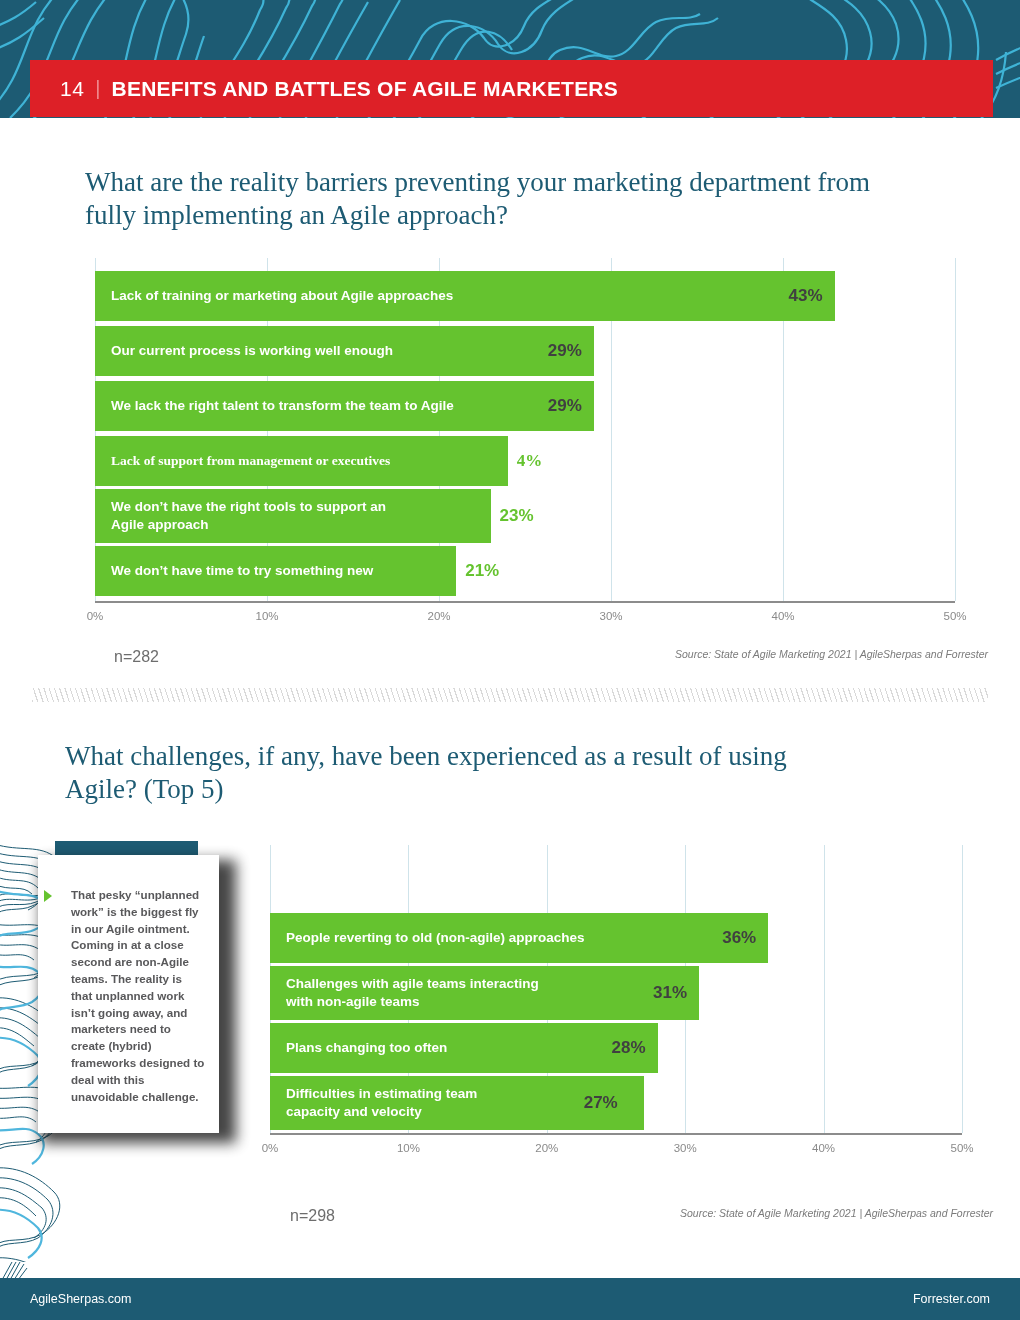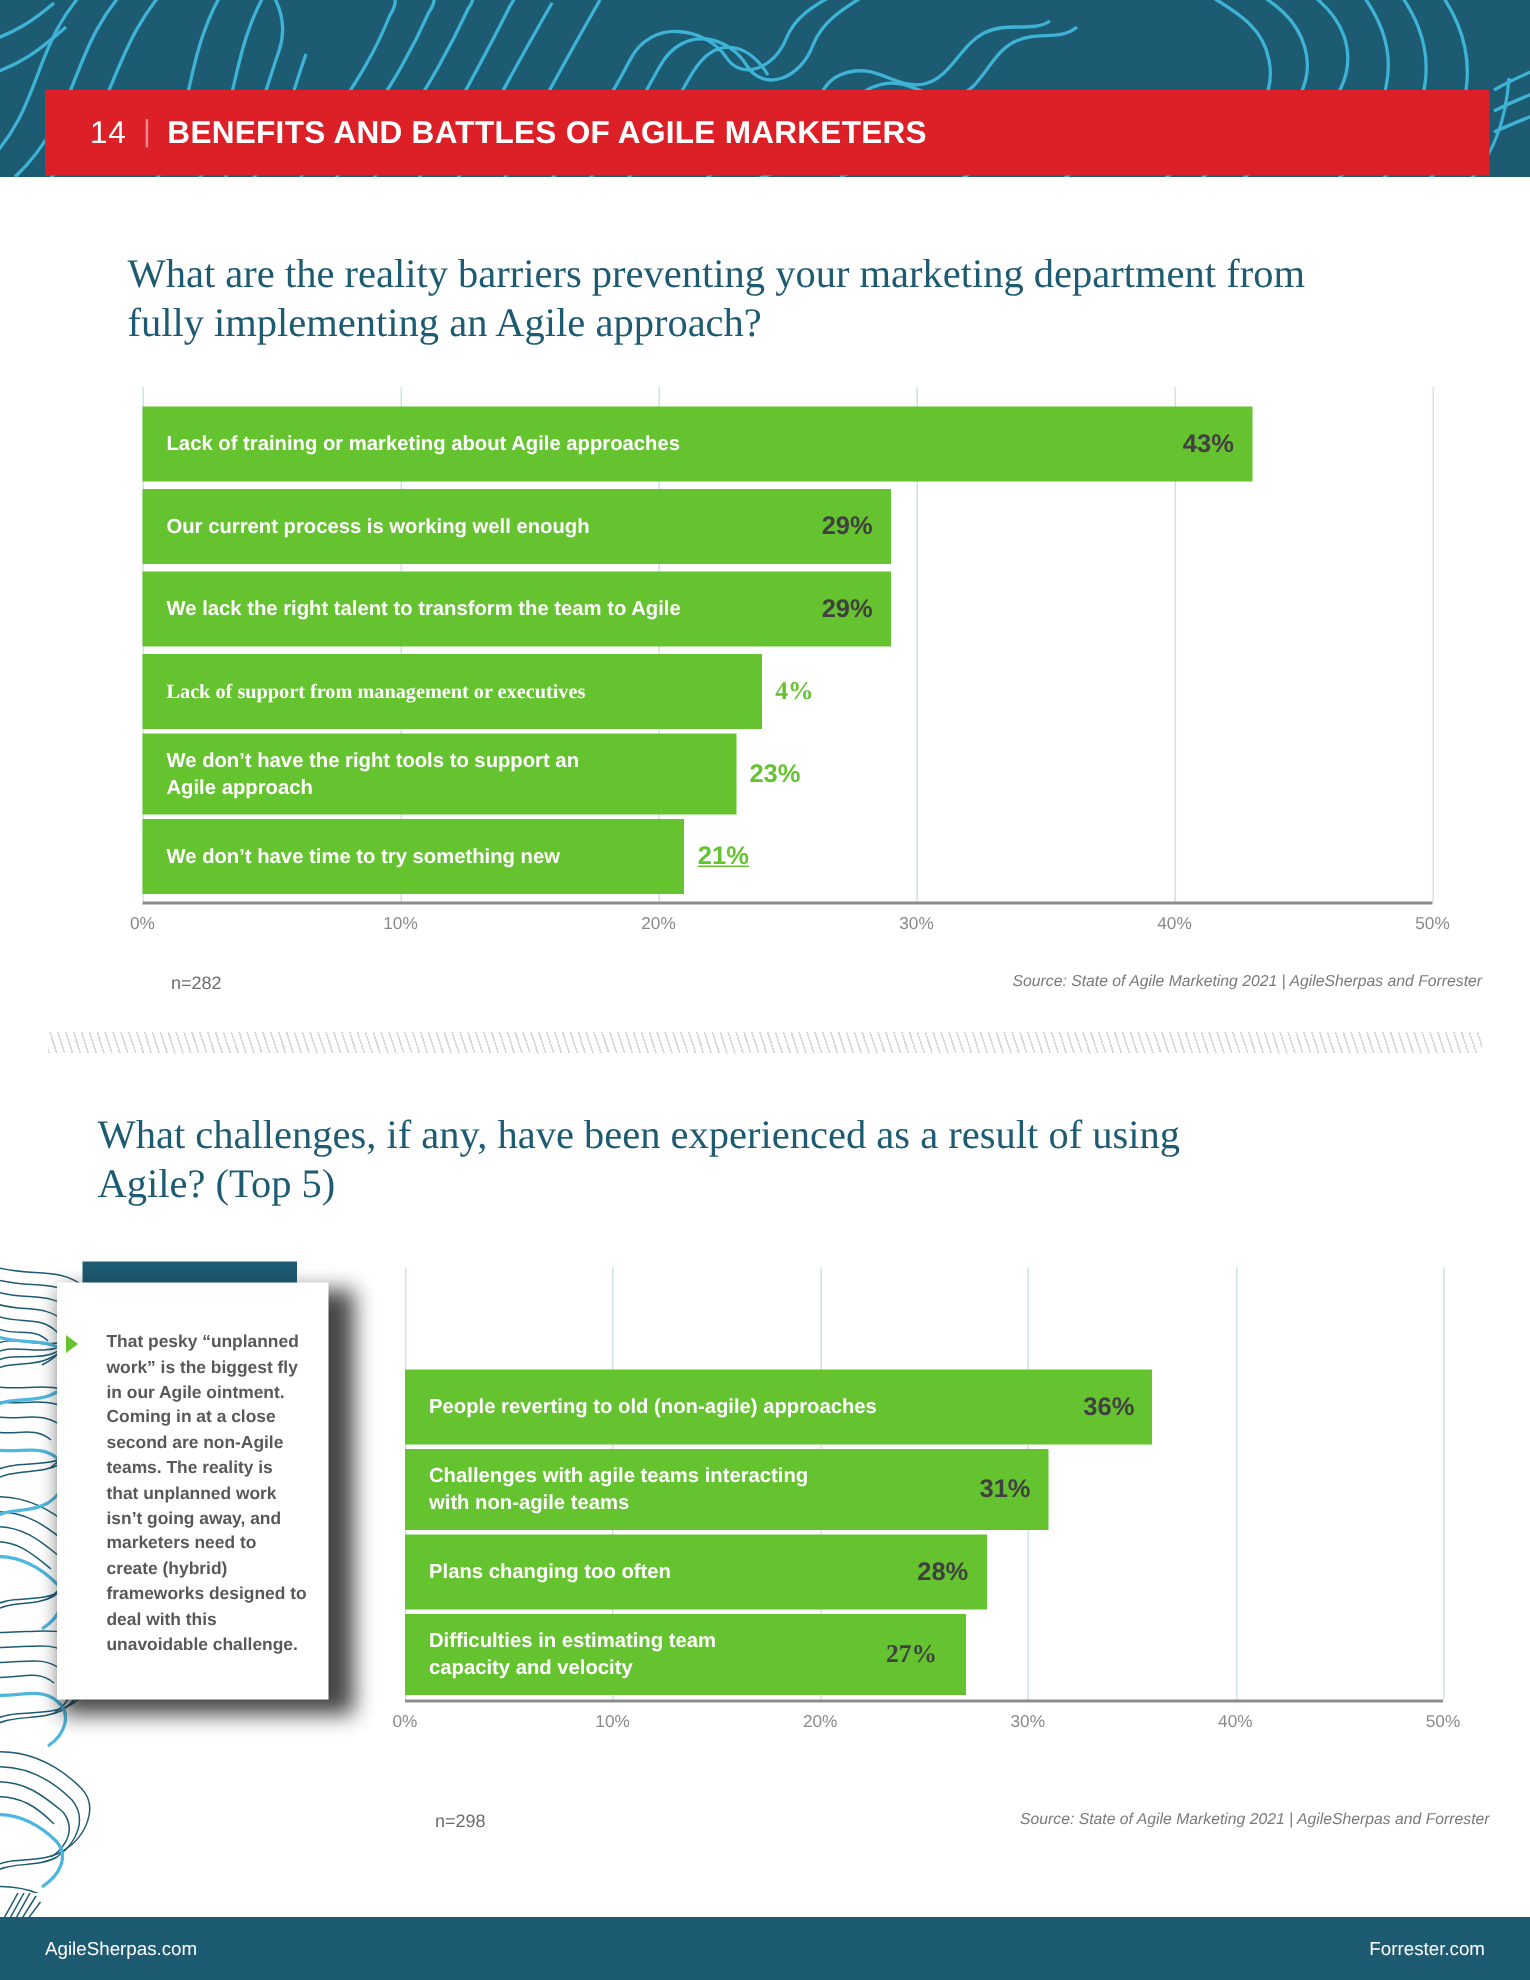--- a/index.html
+++ b/index.html
@@ -77,21 +77,21 @@
     line-height: 1.32; white-space: pre-line;
   }
   .bar-value {
     position: absolute; top: 50%; transform: translateY(-50%);
     font-size: 17px; font-weight: 700; white-space: nowrap;
   }
   .bar-value.inside { color: #404040; }
   .bar-value.outside { color: #65c32f; }
 
   .n-note {
-    position: absolute; font-size: 12px; color: #6d6d6d; padding-left: 26px;
+    position: absolute; font-size: 16px; color: #6d6d6d; padding-left: 26px;
   }
   .source-note {
     position: absolute; font-size: 10.5px; color: #7a7a7a;
     font-style: italic; white-space: nowrap;
   }
 
   
   .divider {
     position: absolute; left: 32px; top: 688px;
     width: 956px; height: 14px;
@@ -232,21 +232,21 @@
     </div>
     <div class="bar-row" style="left: 0px; top: 231px; width: 860px; height: 54px;">
       <div class="bar" style="width: 395.6px; background: rgb(101, 195, 47);"></div>
       <div class="bar-label">We don’t have the right tools to support an
 Agile approach</div>
       <div class="bar-value outside" style="left: 404.6px;">23%</div>
     </div>
     <div class="bar-row" style="left: 0px; top: 288px; width: 860px; height: 50px;">
       <div class="bar" style="width: 361.2px; background: rgb(101, 195, 47);"></div>
       <div class="bar-label">We don’t have time to try something new</div>
-      <div class="bar-value outside" style="left: 370.2px; text-decoration: underline;">21%</div>
+      <div class="bar-value outside" style="left: 370.2px;">21%</div>
     </div>
     <div class="axis-base" style="left: 0px; top: 343px; width: 860px;"></div>
     <div class="tick-label" style="left: 0px; top: 352px;">0%</div>
     <div class="tick-label" style="left: 172px; top: 352px;">10%</div>
     <div class="tick-label" style="left: 344px; top: 352px;">20%</div>
     <div class="tick-label" style="left: 516px; top: 352px;">30%</div>
     <div class="tick-label" style="left: 688px; top: 352px;">40%</div>
     <div class="tick-label" style="left: 860px; top: 352px;">50%</div>
   </div>
 
@@ -323,21 +323,21 @@
     </div>
     <div class="bar-row" style="left: 0px; top: 178px; width: 692px; height: 50px;">
       <div class="bar" style="width: 387.52px; background: rgb(101, 195, 47);"></div>
       <div class="bar-label">Plans changing too often</div>
       <div class="bar-value inside" style="left: 327.52px; width: 48px; text-align: right;">28%</div>
     </div>
     <div class="bar-row" style="left: 0px; top: 231px; width: 692px; height: 54px;">
       <div class="bar" style="width: 373.68px; background: rgb(101, 195, 47);"></div>
       <div class="bar-label">Difficulties in estimating team
 capacity and velocity</div>
-      <div class="bar-value inside" style="left: 313.68px; width: 48px; text-align: center; font-family: Liberation Serif, serif;">27%</div>
+      <div class="bar-value inside" style="left: 313.68px; width: 48px; text-align: left;">27%</div>
     </div>
     <div class="axis-base" style="left: 0px; top: 288px; width: 692px;"></div>
     <div class="tick-label" style="left: 0px; top: 297px;">0%</div>
     <div class="tick-label" style="left: 138.4px; top: 297px;">10%</div>
     <div class="tick-label" style="left: 276.8px; top: 297px;">20%</div>
     <div class="tick-label" style="left: 415.2px; top: 297px;">30%</div>
     <div class="tick-label" style="left: 553.6px; top: 297px;">40%</div>
     <div class="tick-label" style="left: 692px; top: 297px;">50%</div>
   </div>
 

